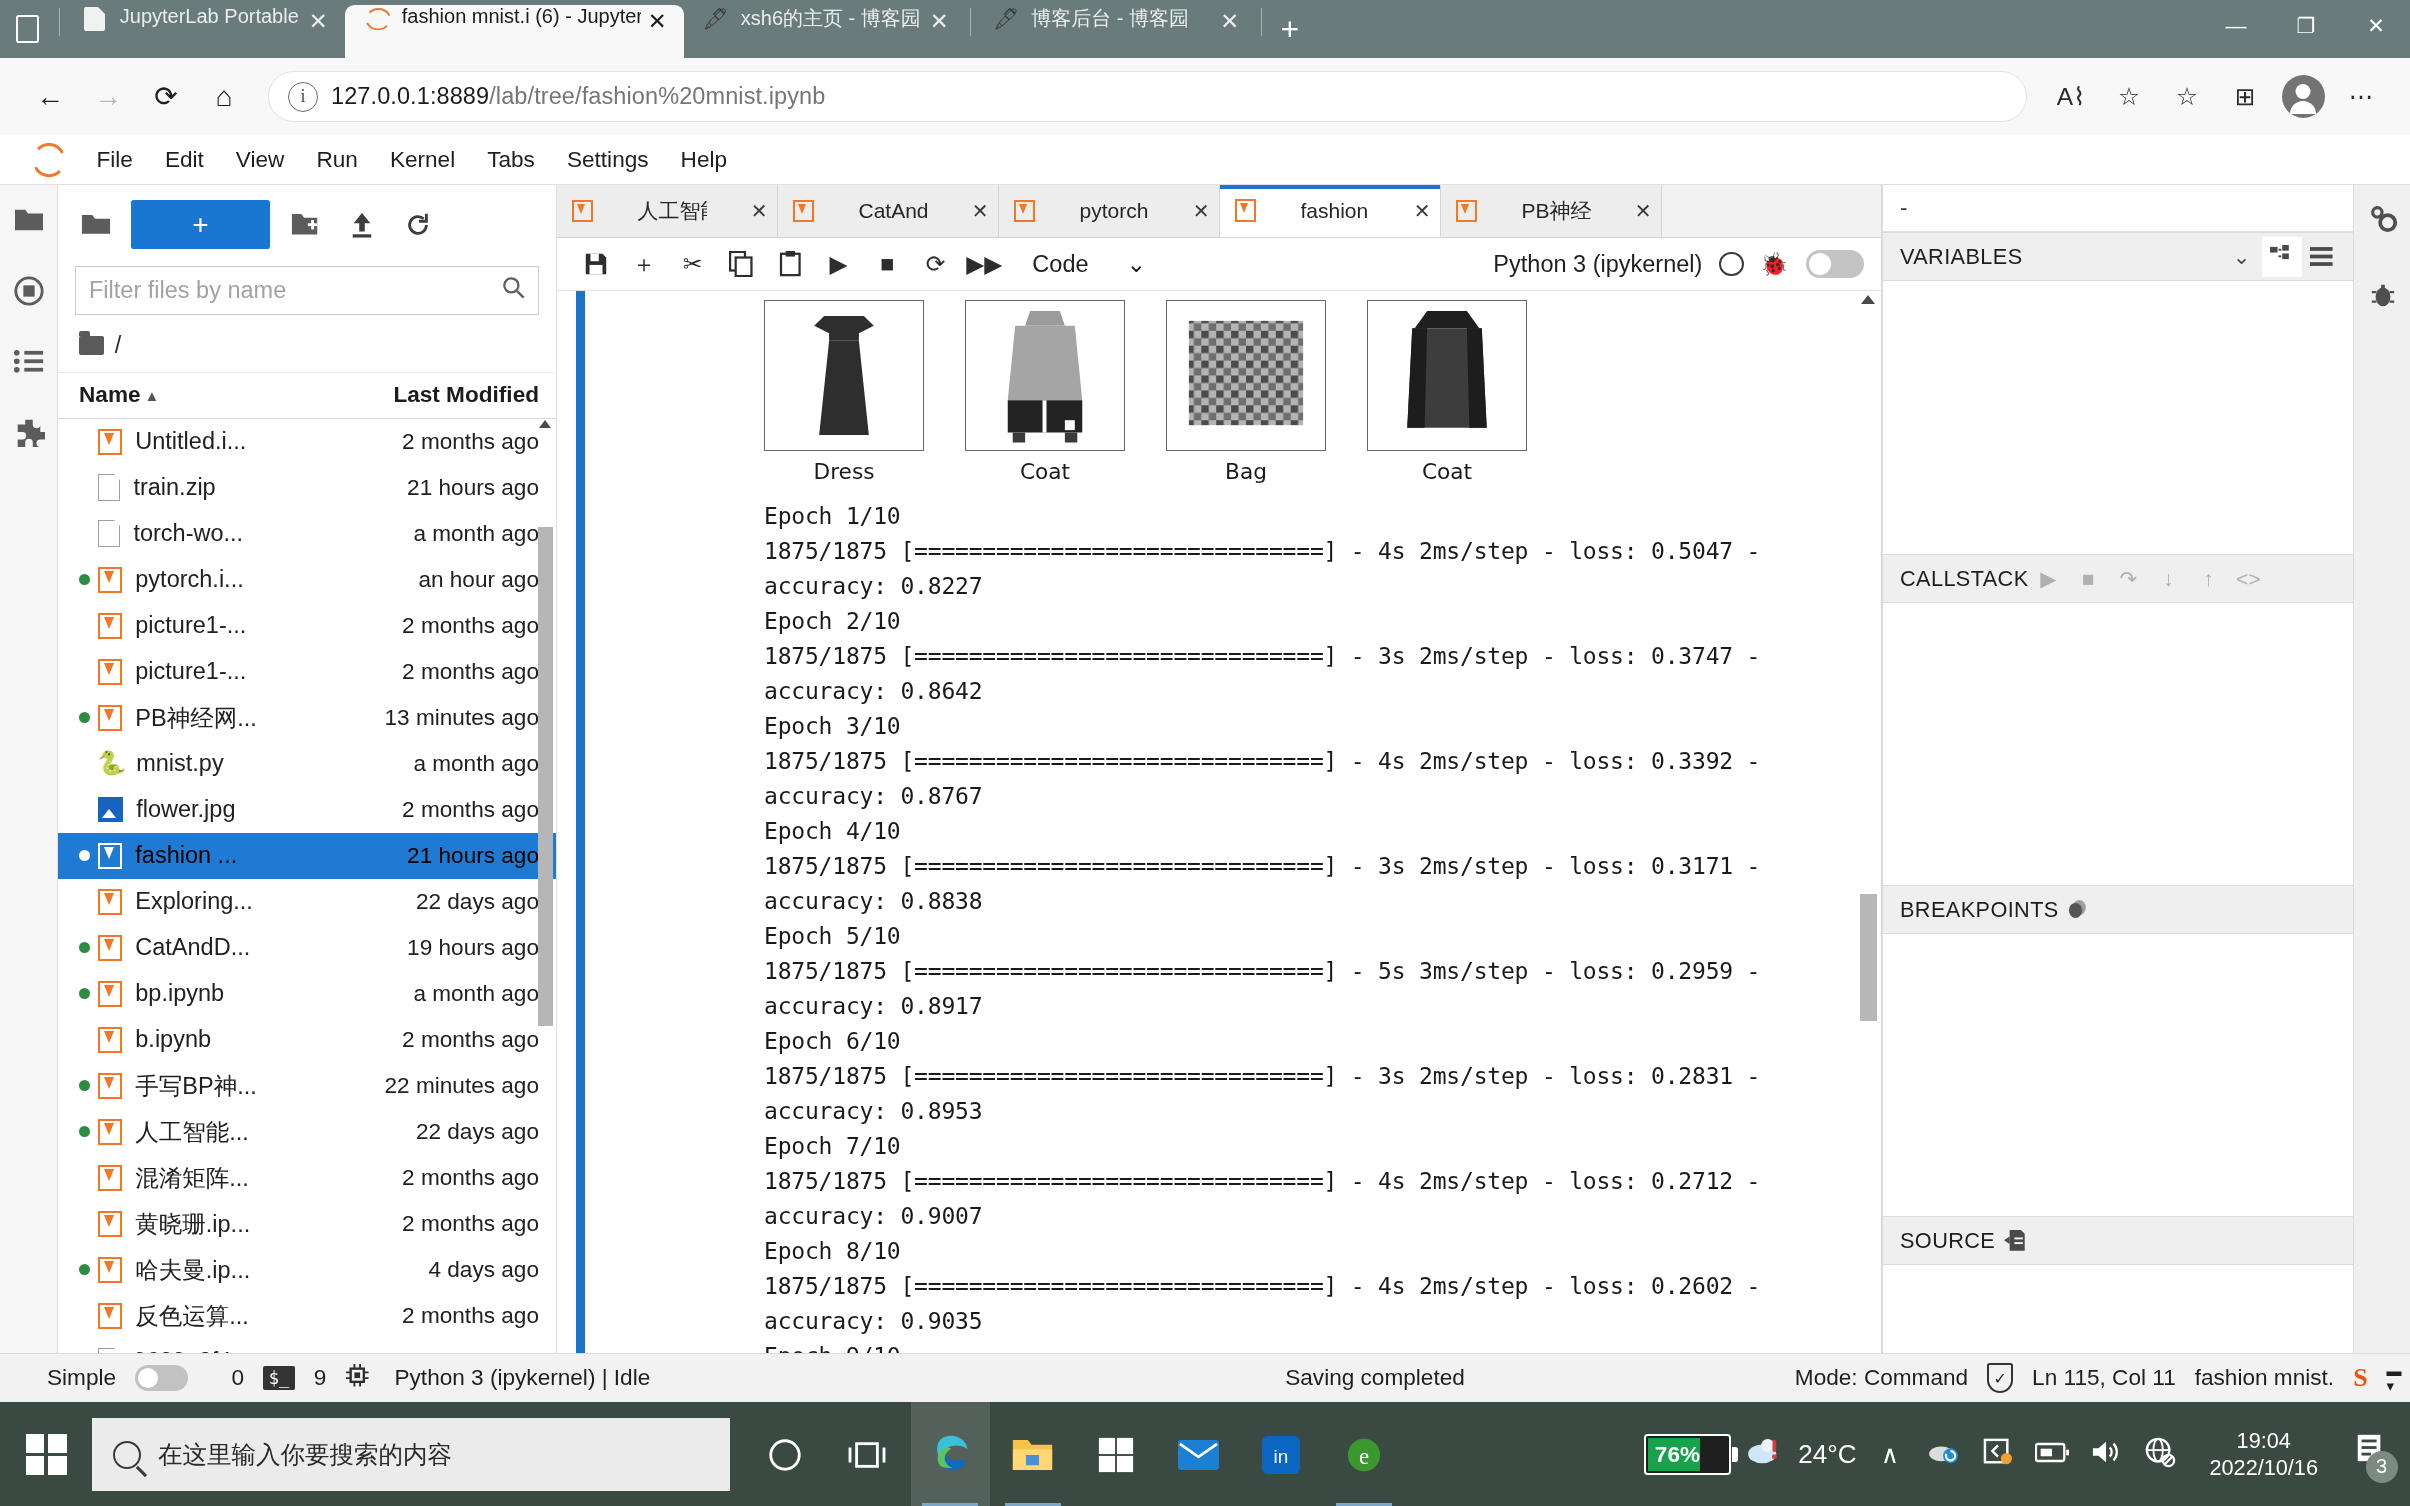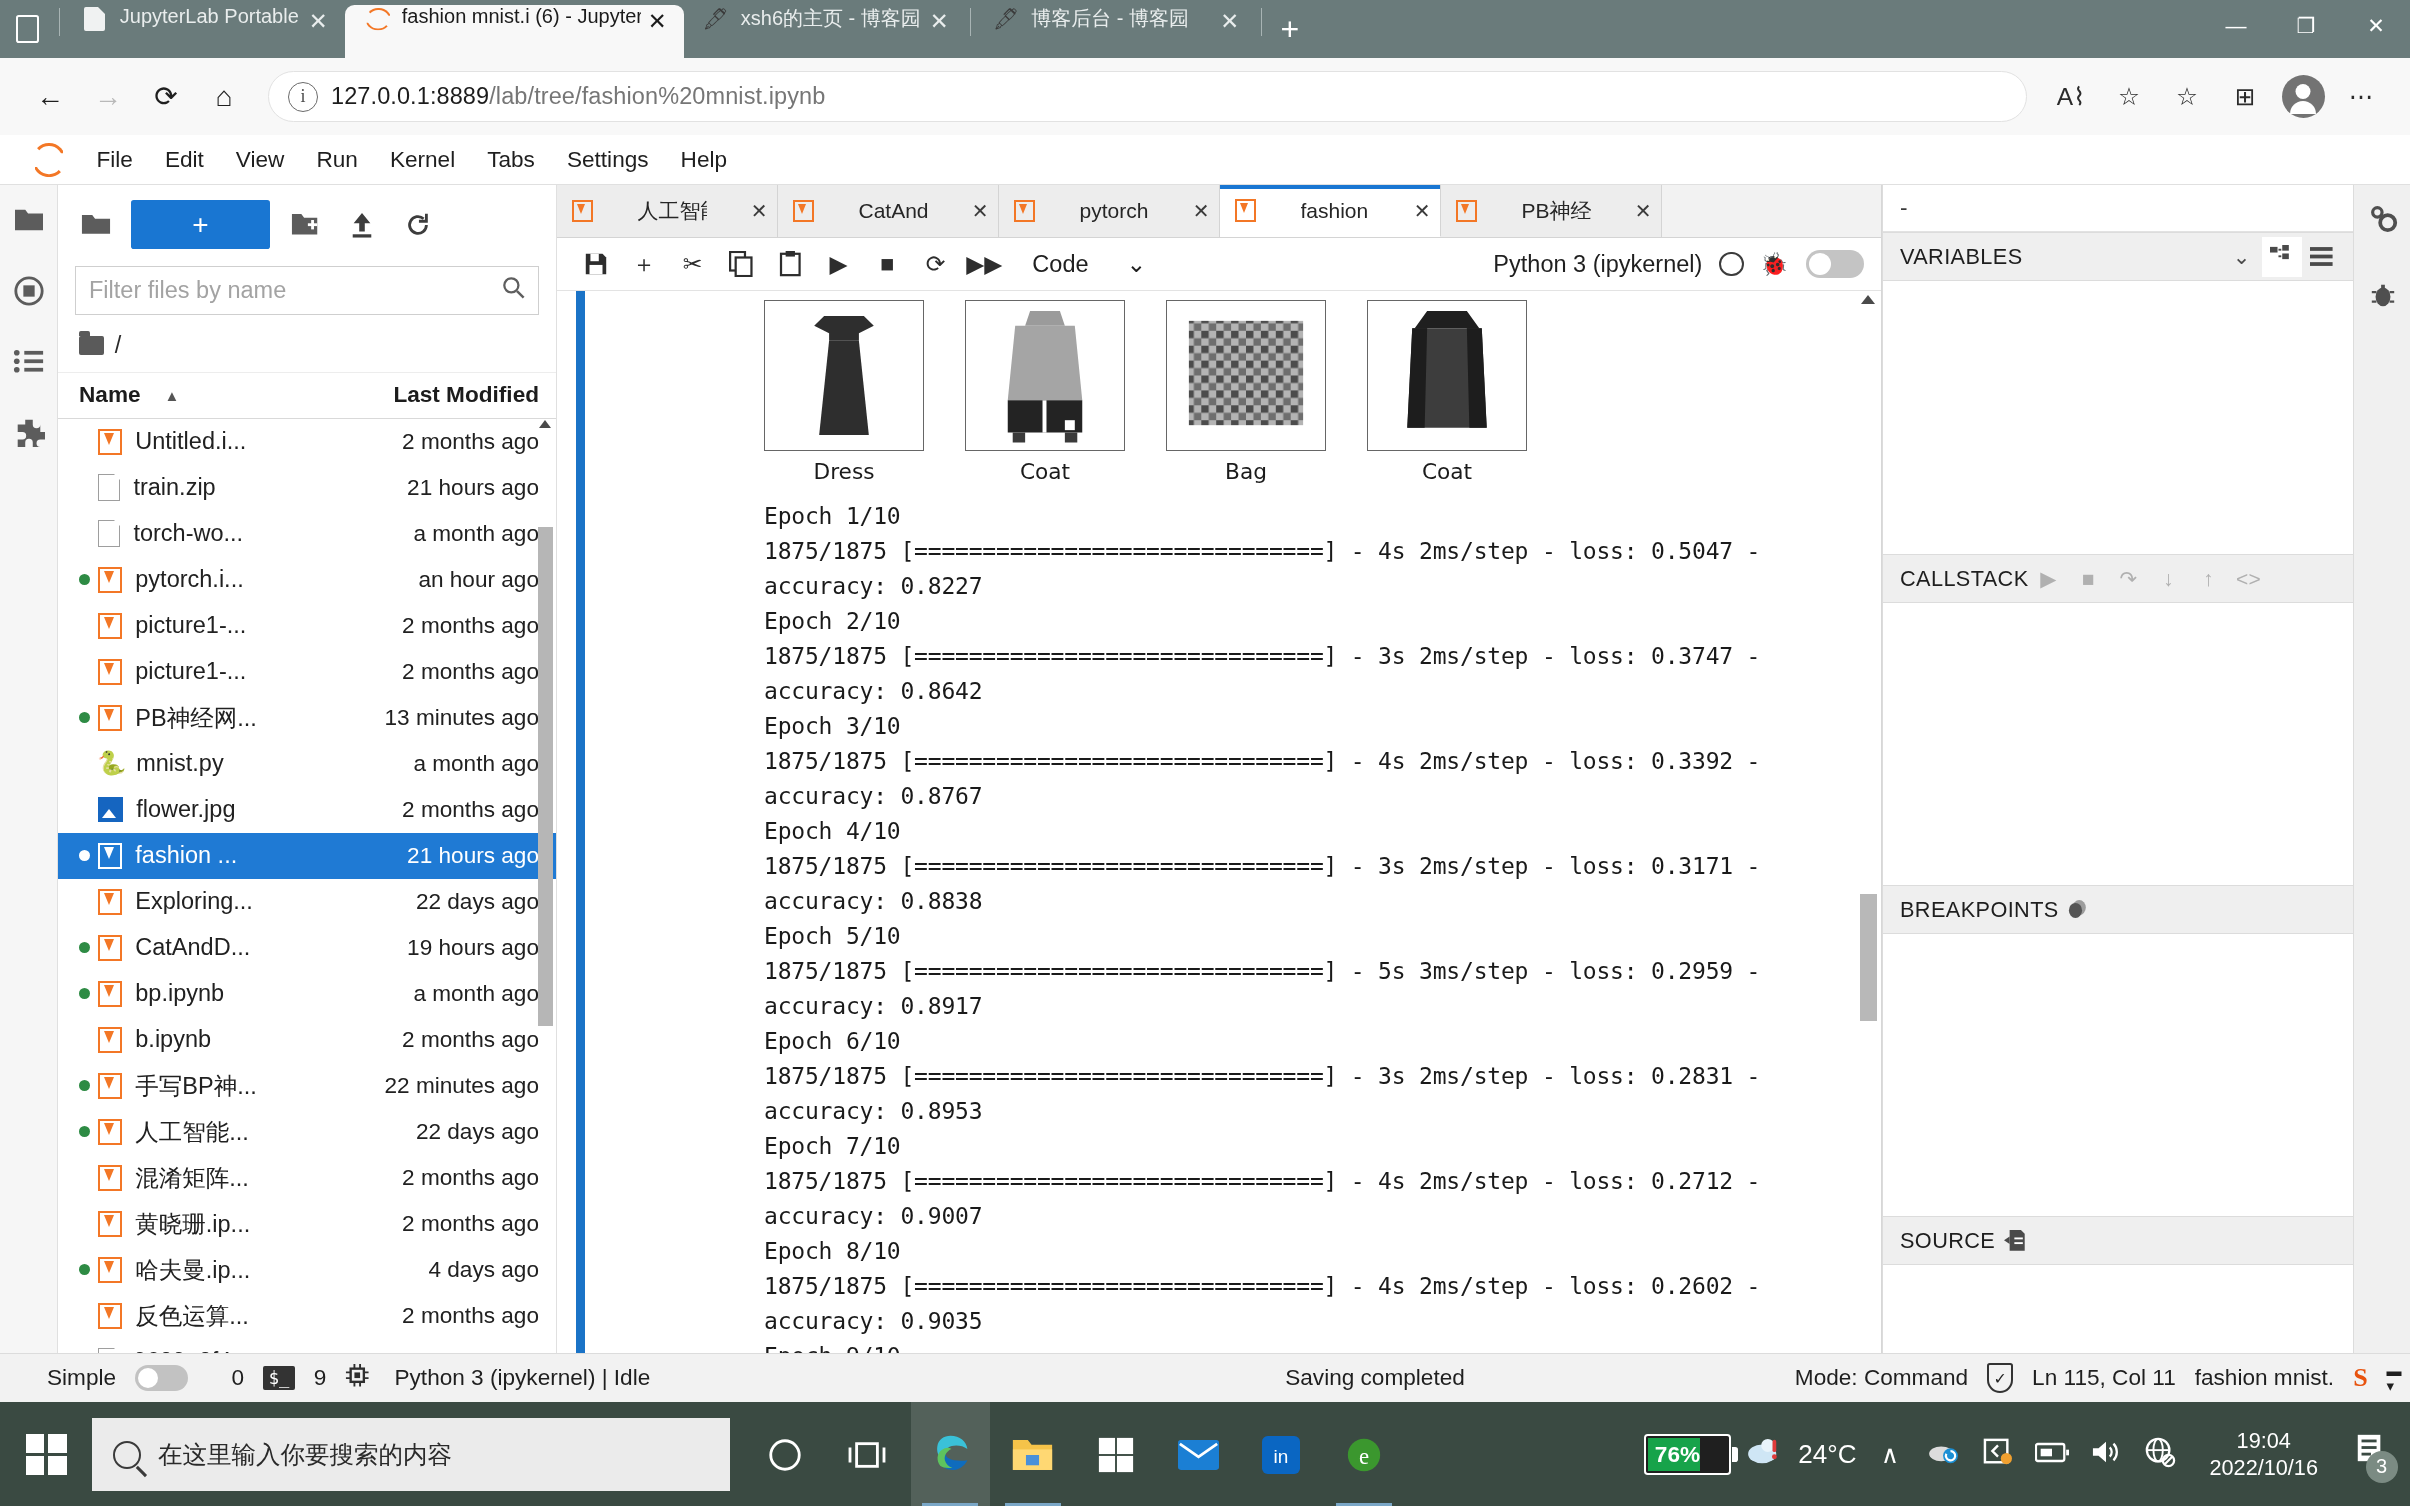--- a/index.html
+++ b/index.html
@@ -124,27 +124,27 @@
   .fb-filter input::placeholder { color: #a3a3a3; }
   .fb-filter .s-ic { color: #5e5e5e; font-size: 22.6px; }
   .fb-breadcrumb { display: flex; align-items: center; gap: 11.3px; padding: 11.3px 17px 13px 21px;
                    font-size: 23.5px; color: #2a2a2a; border-bottom: 0.9px solid #ededed;}
   .fb-breadcrumb .folder-ic { width: 24.5px; height: 19px; background: #5a5a5a; border-radius: 1.9px;
                               position: relative; }
   .fb-breadcrumb .folder-ic::before { content:""; position:absolute; left:0; top:-4.7px; width: 11.3px;
                               height: 4.7px; background: #5a5a5a; border-radius: 1.9px 1.9px 0 0;}
   .fb-head { display: flex; align-items: center; padding: 9.4px 17px 9.4px 21px; font-size: 22.6px;
              font-weight: bold; color: #1c1c1c; border-bottom: 0.9px solid #d9d9d9; }
-  .fb-head .h-name { flex: 1; display: flex; align-items: center; gap: 24px; }
+  .fb-head .h-name { flex: 1; display: flex; align-items: center; gap: 4px; }
   .fb-head .caret { font-size: 15px; color: #555; }
   .fb-head .h-mod { width: 217px; text-align: right; font-weight: bold; }
   .fb-list { flex: 1; overflow: hidden; position: relative; }
   .fb-row { display: flex; align-items: center; height: 46px; padding-left: 21px; padding-right: 17px;
             font-size: 23.5px; color: #212121; justify-content: center; }
-  .fb-row.selected { background: #1f7ad4; color: #ffffff; }
+  .fb-row.selected { background: #1f7ad4; color: #000000; }
   .fb-row .dot { width: 11.3px; height: 11.3px; border-radius: 50%; background: #2e8b44; margin-right: 7.5px; flex: none;}
   .fb-row .dot.empty { background: transparent; }
   .fb-row.selected .dot { background: #ffffff; }
   .fb-row .nb-ic { width: 24.5px; height: 26px; border: 2.8px solid #f37726; flex: none; margin-right: 13px;
                    position: relative; }
   .fb-row .nb-ic::after { content: ""; position: absolute; left: 3.8px; top: 2.8px; width: 0; height: 0;
                    border-left: 5.6px solid transparent; border-right: 5.6px solid transparent;
                    border-top: 12.2px solid #f37726; }
   .fb-row.selected .nb-ic { border-color: #ffffff; }
   .fb-row.selected .nb-ic::after { border-top-color: #ffffff; }

